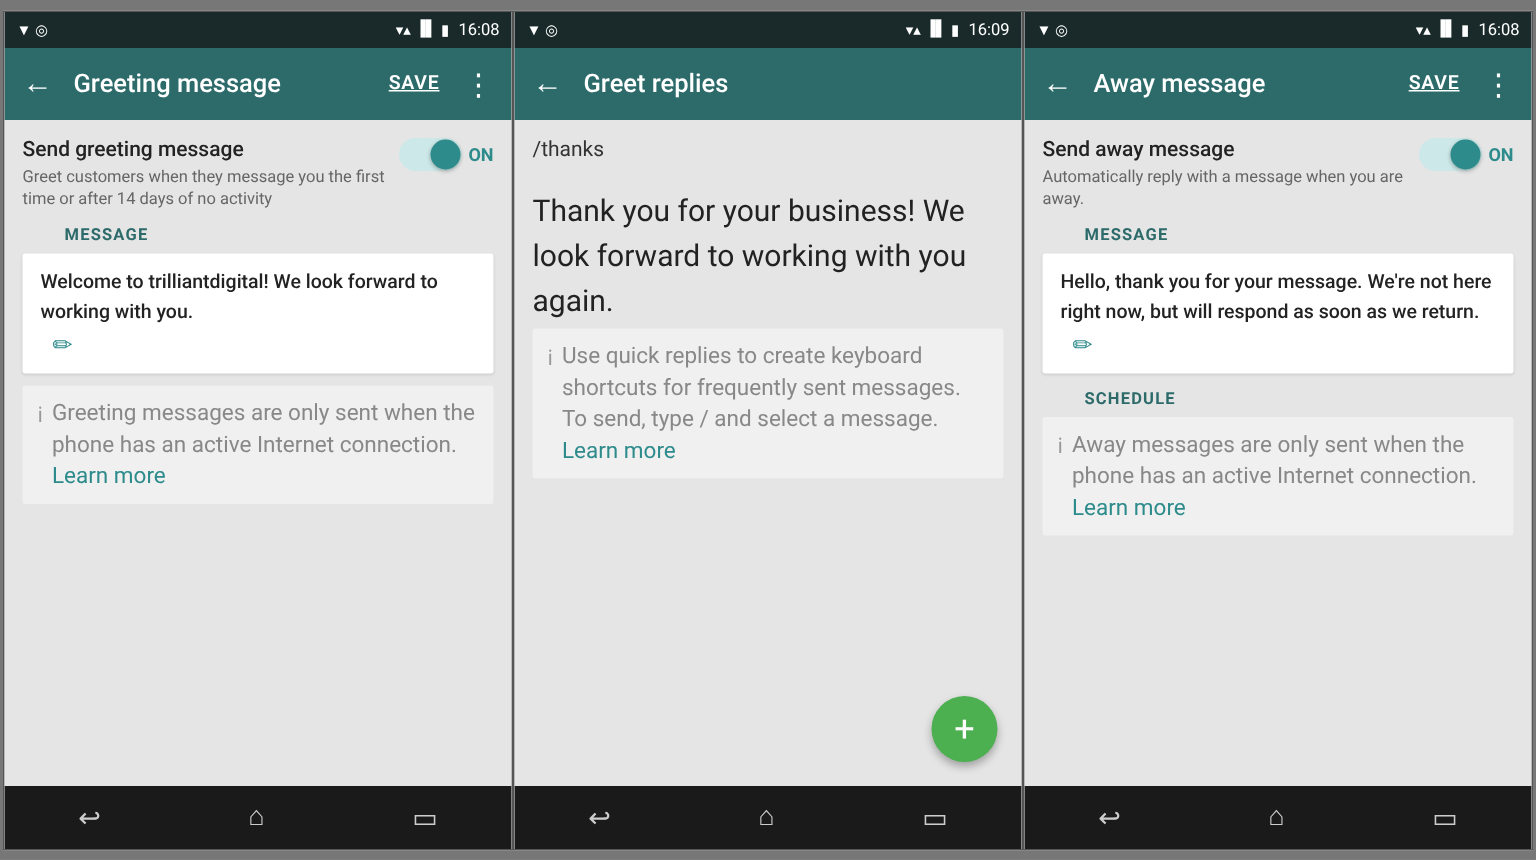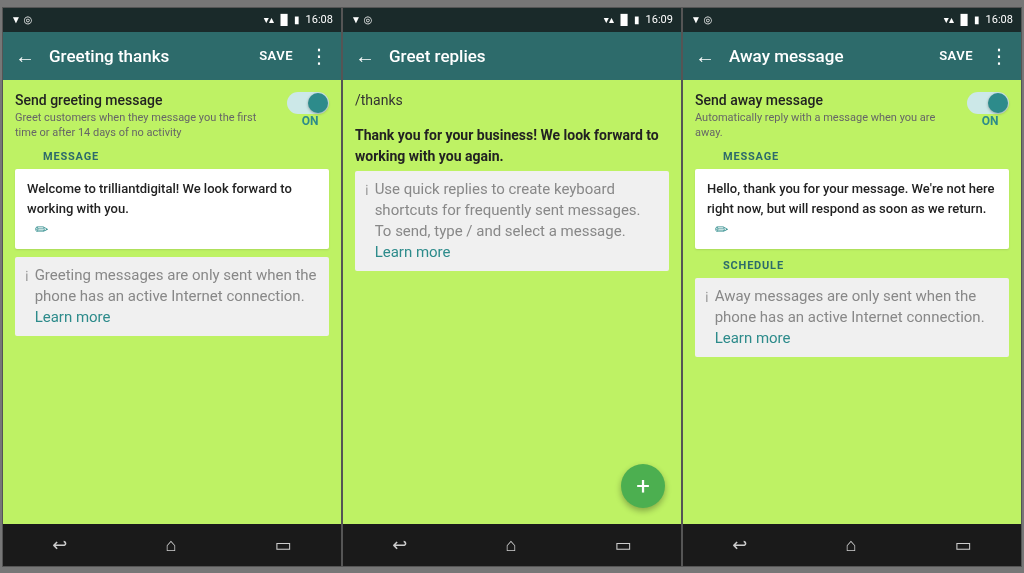--- a/index.html
+++ b/index.html
@@ -75,31 +75,32 @@
       color: #fff;
       font-size: 17px;
       font-weight: 500;
     }
     .toolbar-save {
       color: #fff;
       font-size: 13px;
       font-weight: 600;
       letter-spacing: 0.5px;
       cursor: pointer;
+      text-decoration: underline;
     }
     .toolbar-more {
       color: #fff;
       font-size: 20px;
       cursor: pointer;
       margin-left: 6px;
     }
     
     .content {
       flex: 1;
-      background: #bef264;
+      background: #e5e5e5;
       overflow-y: auto;
       padding: 12px;
     }
     
     .toggle-row {
       display: flex;
       align-items: flex-start;
       justify-content: space-between;
       margin-bottom: 8px;
     }
@@ -116,21 +117,20 @@
     .toggle-subtitle {
       font-size: 11px;
       color: #666;
       line-height: 1.4;
     }
     .toggle-switch {
       display: flex;
       align-items: center;
       gap: 0;
       flex-shrink: 0;
-      flex-direction: column;
     }
     .toggle-track {
       width: 42px;
       height: 22px;
       background: #ccc;
       border-radius: 11px;
       position: relative;
       display: flex;
       align-items: center;
     }
@@ -232,23 +232,23 @@
       cursor: pointer;
     }
     
     .shortcut-text {
       font-size: 14px;
       color: #333;
       margin-bottom: 17px;
       font-weight: 400;
     }
     .reply-message {
-      font-size: 14px;
+      font-size: 20px;
       color: #222;
-      font-weight: 700;
+      font-weight: 400;
       line-height: 1.5;
     }
     
     .fab {
       position: absolute;
       bottom: 58px;
       right: 16px;
       width: 44px;
       height: 44px;
       background: #4caf50;
@@ -295,21 +295,21 @@
       <div class="status-bar-right">
         <span style="font-size:10px;">▾▴</span>
         <span style="font-size:10px;">▐▌</span>
         <span style="font-size:10px;">▮</span>
         <span style="font-size:11px;color:#fff;margin-left:3px;">16:08</span>
       </div>
     </div>
 
     <div class="toolbar">
       <span class="toolbar-back">←</span>
-      <span class="toolbar-title">Greeting thanks</span>
+      <span class="toolbar-title">Greeting message</span>
       <span class="toolbar-save">SAVE</span>
       <span class="toolbar-more">⋮</span>
     </div>
 
     <div class="content">
       <div class="toggle-row">
         <div class="toggle-text-block">
           <div class="toggle-title">Send greeting message</div>
           <div class="toggle-subtitle">Greet customers when they message you the first time or after 14 days of no activity</div>
         </div>

